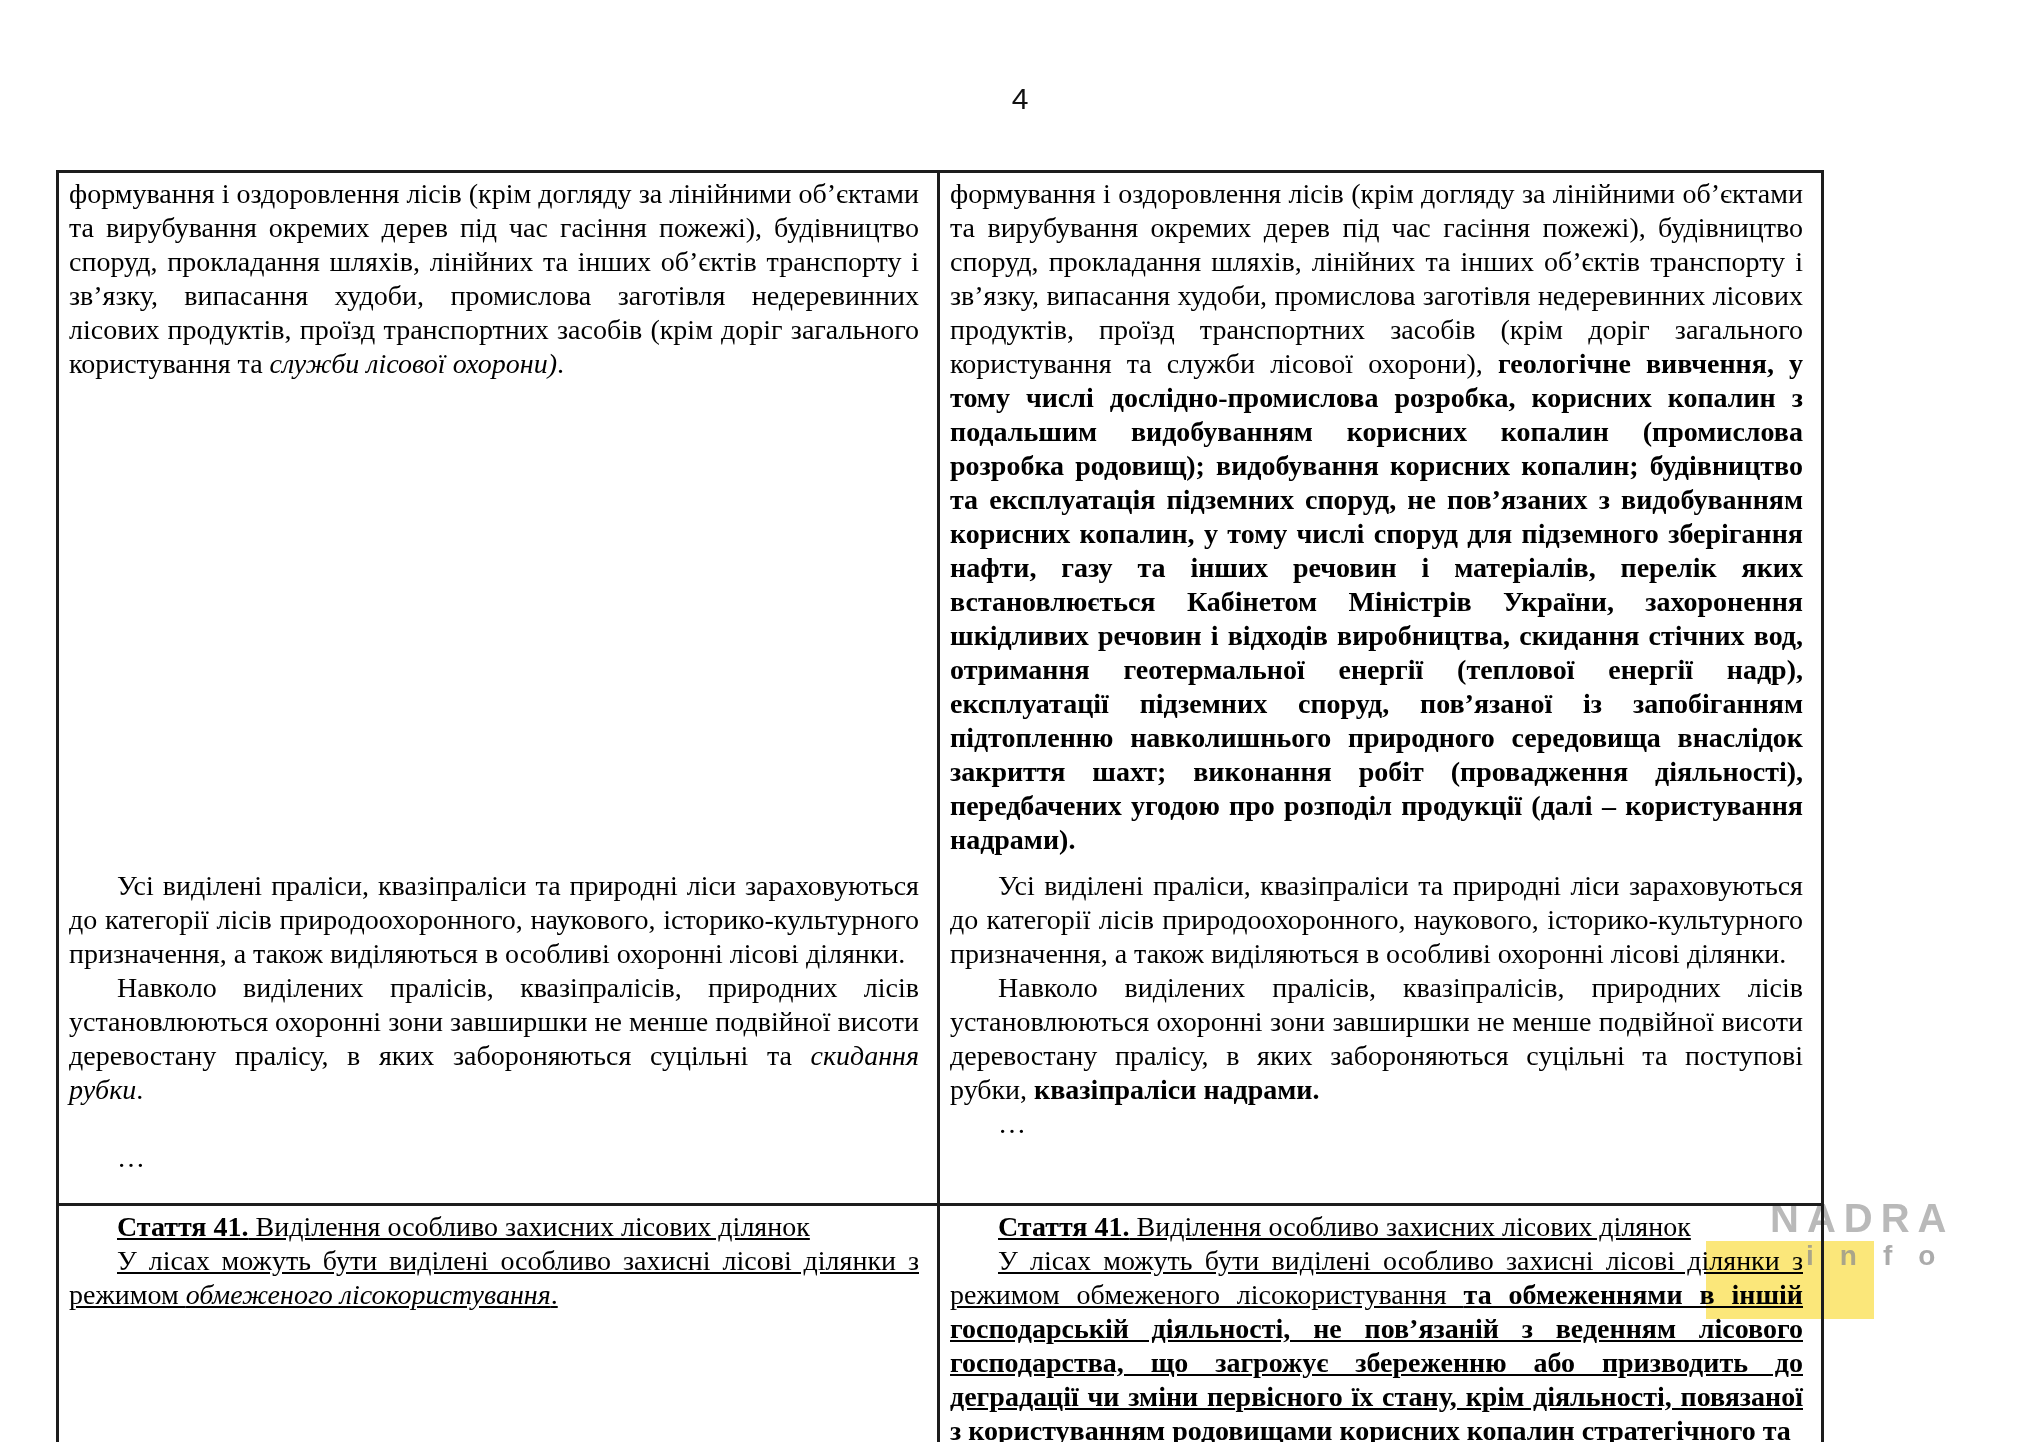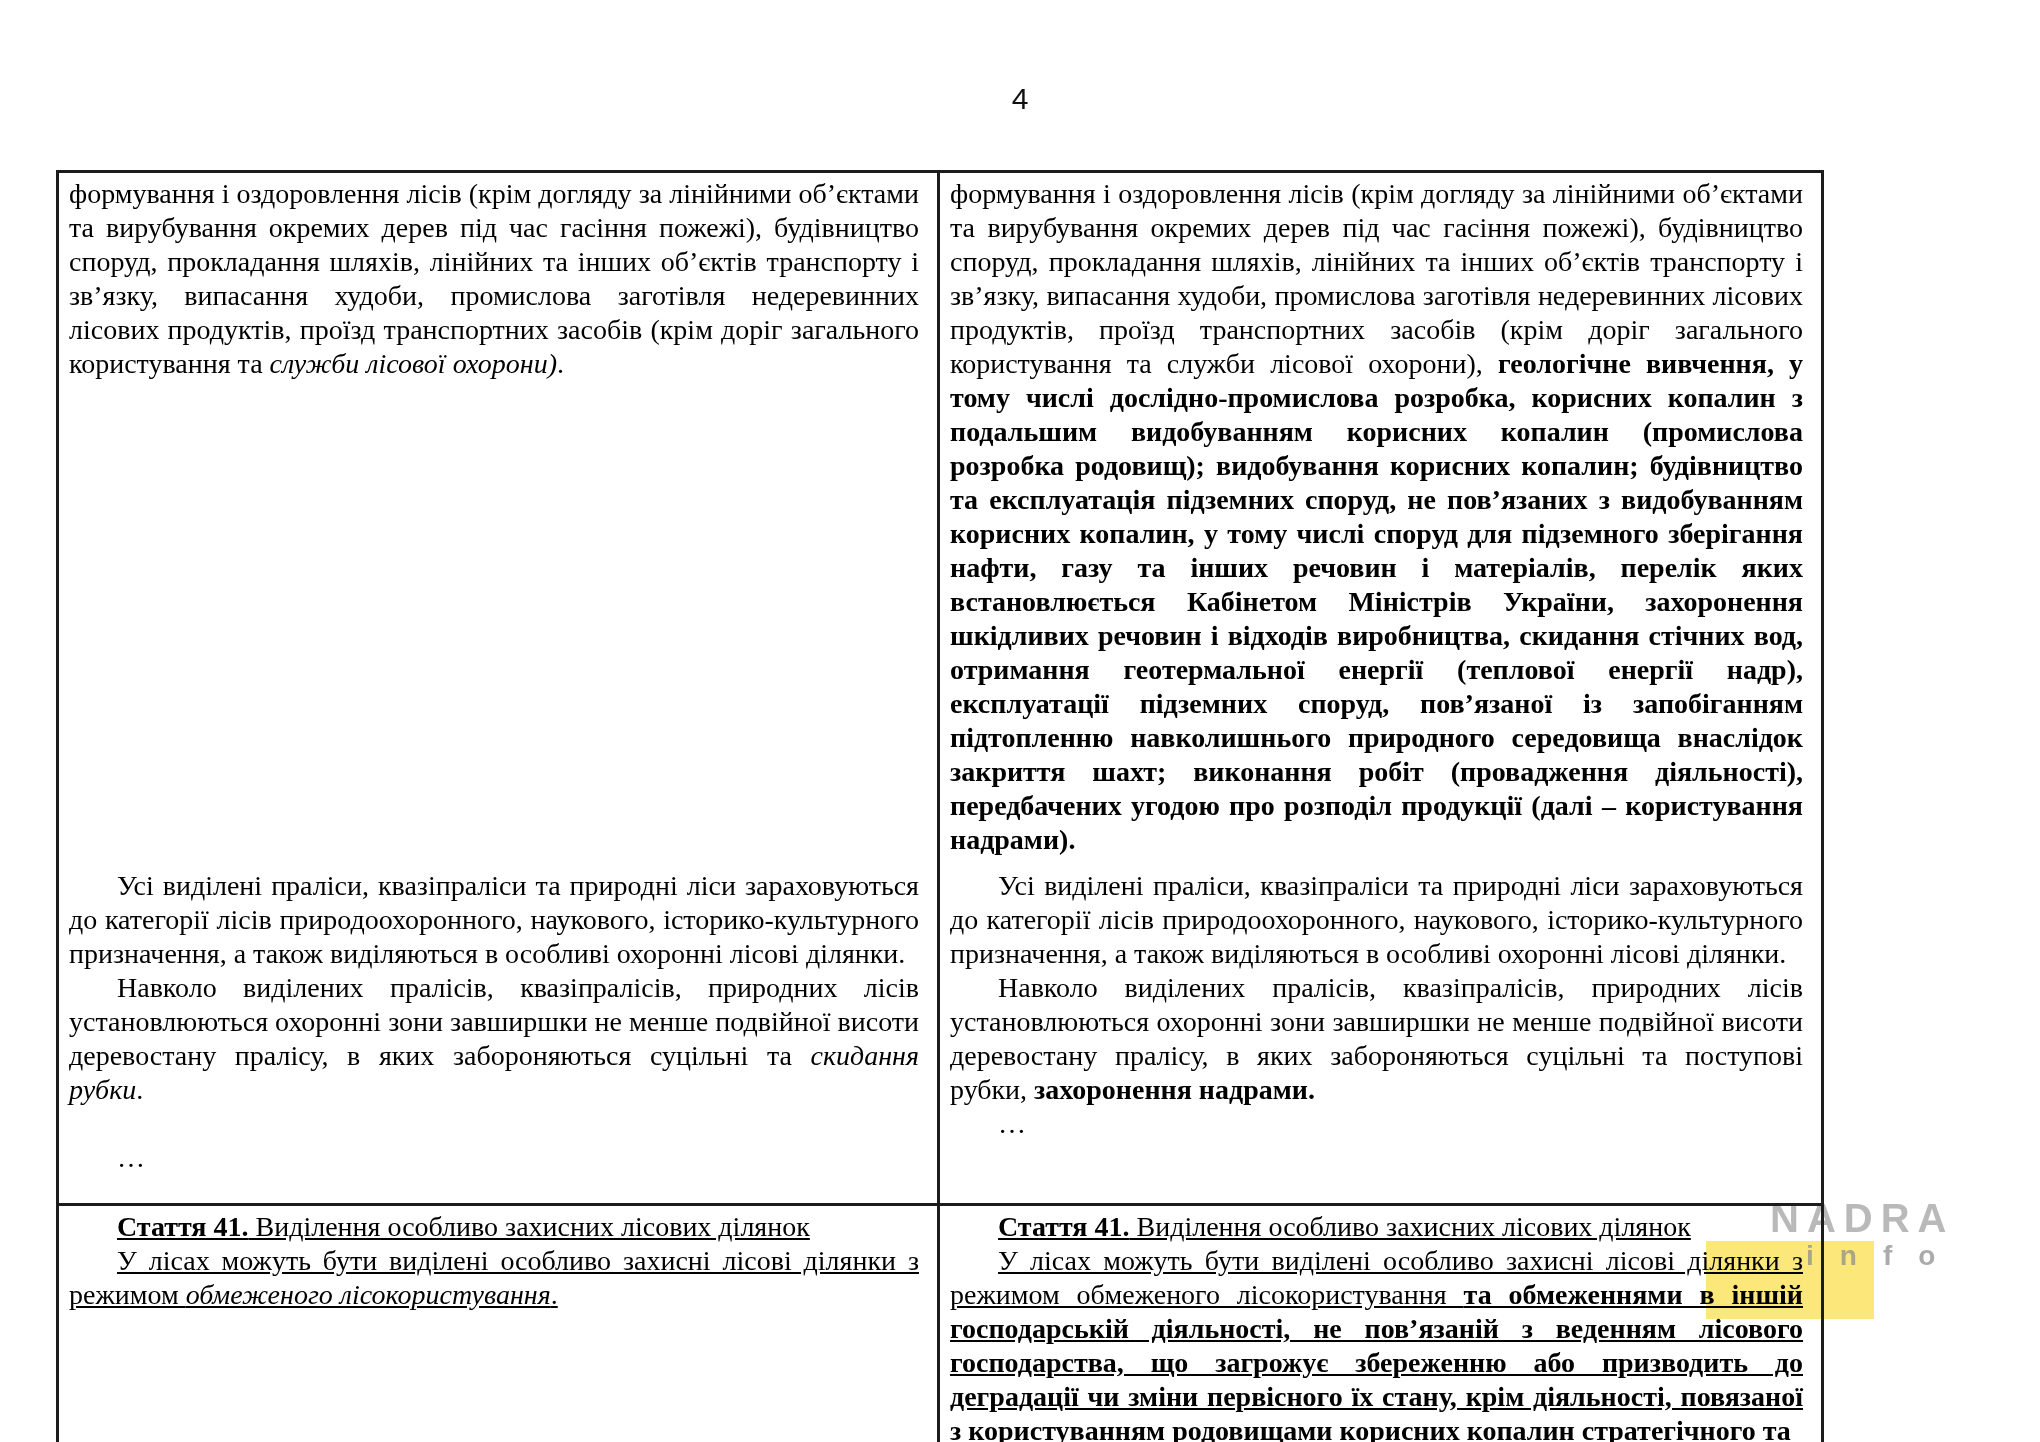--- a/index.html
+++ b/index.html
@@ -119,21 +119,21 @@
       <p class="para no-indent"><span>формування і оздоровлення лісів (крім догляду за лінійними об’єктами та вирубування окремих дерев під час гасіння пожежі), будівництво споруд, прокладання шляхів, лінійних та інших об’єктів транспорту і зв’язку, випасання худоби, промислова заготівля недеревинних лісових продуктів, проїзд транспортних засобів (крім доріг загального користування та служби лісової охорони), </span><b>геологічне вивчення, у тому числі дослідно-промислова розробка, корисних копалин з подальшим видобуванням корисних копалин (промислова розробка родовищ); видобування корисних копалин; будівництво та експлуатація підземних споруд, не пов’язаних з видобуванням корисних копалин, у тому числі споруд для підземного зберігання нафти, газу та інших речовин і матеріалів, перелік яких встановлюється Кабінетом Міністрів України, захоронення шкідливих речовин і відходів виробництва, скидання стічних вод, отримання геотермальної енергії (теплової енергії надр), експлуатації підземних споруд, пов’язаної із запобіганням підтопленню навколишнього природного середовища внаслідок закриття шахт; виконання робіт (провадження діяльності), передбачених угодою про розподіл продукції (далі – користування надрами).</b></p>
     </div>
 
     <div class="cell col-left part-b">
       <p class="para">Усі виділені праліси, квазіпраліси та природні ліси зараховуються до категорії лісів природоохоронного, наукового, історико-культурного призначення, а також виділяються в особливі охоронні лісові ділянки.</p>
       <p class="para"><span>Навколо виділених пралісів, квазіпралісів, природних лісів установлюються охоронні зони завширшки не менше подвійної висоти деревостану пралісу, в яких забороняються суцільні та </span><i>скидання рубки</i><span>.</span></p>
       <p class="para ellipsis gap">…</p>
     </div>
     <div class="cell col-right part-b">
       <p class="para">Усі виділені праліси, квазіпраліси та природні ліси зараховуються до категорії лісів природоохоронного, наукового, історико-культурного призначення, а також виділяються в особливі охоронні лісові ділянки.</p>
-      <p class="para"><span>Навколо виділених пралісів, квазіпралісів, природних лісів установлюються охоронні зони завширшки не менше подвійної висоти деревостану пралісу, в яких забороняються суцільні та поступові рубки, </span><b>захоронення надрами.</b></p>
+      <p class="para"><span>Навколо виділених пралісів, квазіпралісів, природних лісів установлюються охоронні зони завширшки не менше подвійної висоти деревостану пралісу, в яких забороняються суцільні та поступові рубки, </span><b>квазіпраліси надрами.</b></p>
       <p class="para ellipsis">…</p>
     </div>
 
     <div class="cell col-left row2">
       <p class="para"><b>Стаття 41.</b><span> Виділення особливо захисних лісових ділянок</span></p>
       <p class="para"><span>У лісах можуть бути виділені особливо захисні лісові ділянки з режимом </span><i>обмеженого лісокористування</i><span>.</span></p>
     </div>
     <div class="cell col-right row2">
       <p class="para"><b>Стаття 41.</b><span> Виділення особливо захисних лісових ділянок</span></p>
       <p class="para"><span>У лісах можуть бути виділені особливо захисні лісові ділянки з режимом обмеженого лісокористування </span><b>та обмеженнями в іншій господарській діяльності, не пов’язаній з веденням лісового господарства, що загрожує збереженню або призводить до деградації чи зміни первісного їх стану, крім діяльності, повязаної з користуванням родовищами корисних копалин стратегічного та</b></p>

